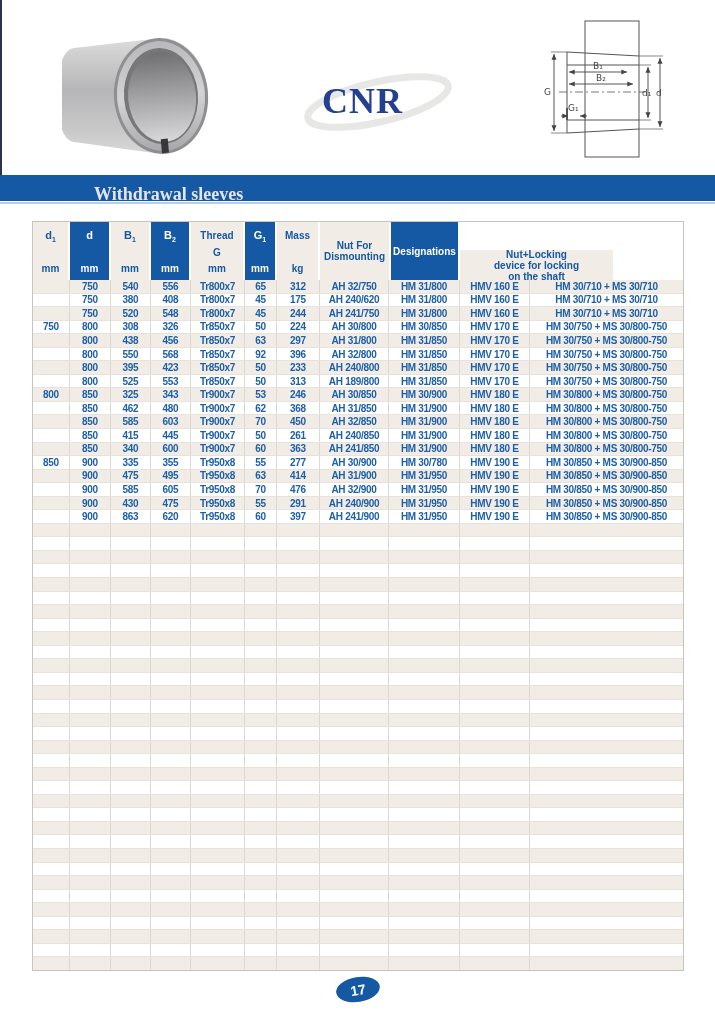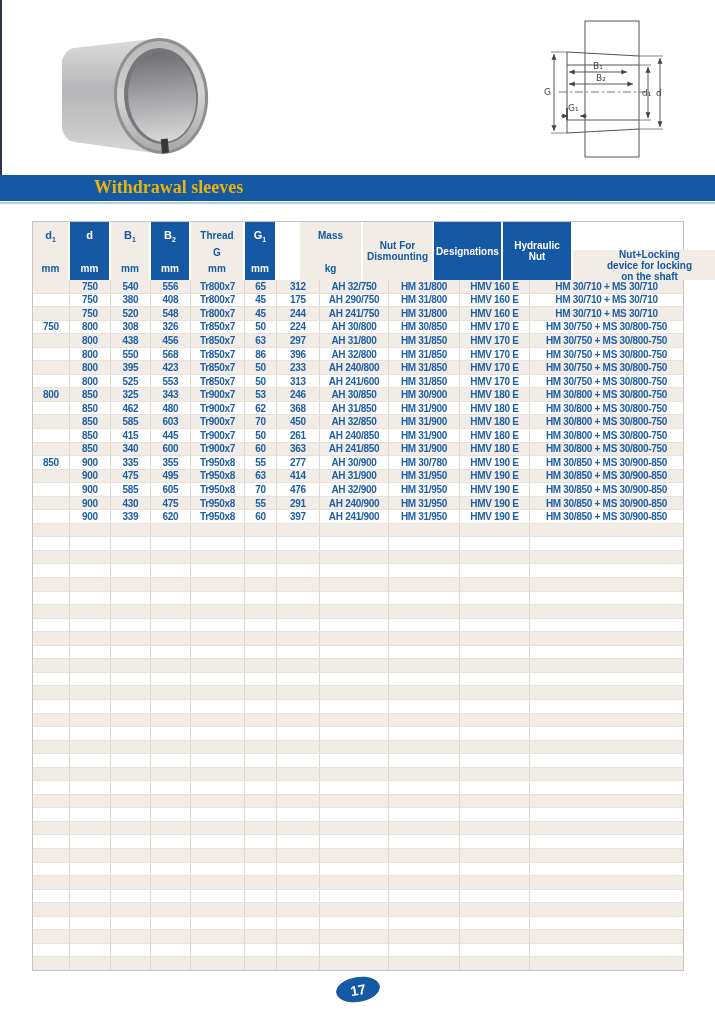--- a/index.html
+++ b/index.html
@@ -15,21 +15,21 @@
   .logo .logo-text{
     position:absolute;left:24px;top:24px;
     font-family:"Liberation Serif","DejaVu Serif",serif;
     font-weight:bold;font-size:36px;letter-spacing:1px;color:var(--logo-navy);
   }
   .tech{position:absolute;left:541px;top:16px;}
   .tech text{font-family:"DejaVu Sans",sans-serif;font-size:9px;fill:#444;}
   
   .banner{position:absolute;left:0;top:175px;width:715px;height:26px;background:var(--blue);}
   .banner .title{
-    position:absolute;left:94px;top:2px;color:#eab308;font-size:18px;font-weight:bold;
+    position:absolute;left:94px;top:9px;color:#e5e5e5;font-size:18px;font-weight:bold;
     font-family:"Liberation Serif","DejaVu Serif",serif;
   }
   .banner-underline{position:absolute;left:0;top:202px;width:715px;height:2px;background:var(--underline);}
   
   .table{
     position:absolute;left:32px;top:221px;width:652px;
     border:1px solid #c8c3bc;box-sizing:border-box;background:#fff;
   }
   .hrow{display:flex;height:58px;background:#fff;}
   .hcell{
@@ -90,20 +90,26 @@
     <path d="M 12 26 L 99 16 A 46 57 0 0 1 99 132 L 12 120 A 18 47 0 0 1 12 26 Z" fill="url(#bodyGrad)"></path>
     <g transform="rotate(-5 99 74)">
       <ellipse cx="99" cy="74" rx="47" ry="58" fill="#8f8f92"></ellipse>
       <ellipse cx="99" cy="74" rx="44" ry="55" fill="url(#ringGrad)"></ellipse>
       <ellipse cx="99" cy="74" rx="37" ry="48" fill="#77777a"></ellipse>
       <ellipse cx="100" cy="75" rx="34" ry="45" fill="url(#boreGrad)"></ellipse>
       <rect x="95" y="117" width="7" height="14" fill="#38383b"></rect>
     </g>
   </svg>
 
+  <div class="logo">
+    <svg class="swoosh" width="160" height="90" viewBox="0 0 160 90">
+      <ellipse cx="80" cy="46" rx="72" ry="20" fill="none" stroke="#dddddad4" stroke-width="7" transform="rotate(-13 80 46)" opacity="0.85"></ellipse>
+    </svg>
+    <span class="logo-text">CNR</span>
+  </div>
 
   <svg class="tech" width="174" height="146" viewBox="0 0 174 146">
     <defs>
       <marker id="arr" viewBox="0 0 10 10" refX="9" refY="5" markerWidth="7" markerHeight="7" orient="auto-start-reverse">
         <path d="M0,1 L9,5 L0,9 Z" fill="#444"></path>
       </marker>
     </defs>
     <g stroke="#555" stroke-width="1" fill="none">
 
       <rect x="44" y="5" width="54" height="136"></rect>
@@ -163,34 +169,30 @@
         </div>
         <div class="hcell with-unit" style="width: 54px;">
           <span>Thread</span>
           <span>G</span>
           <span class="unit">mm</span>
         </div>
         <div class="hcell blue with-unit" style="width: 32px;">
           <span class="sym">G<sub>1</sub></span>
           <span class="unit">mm</span>
         </div>
-        <div class="hcell with-unit" style="width: 63px; margin-left: 23px;">
+        <div class="hcell with-unit" style="width: 43px;">
           <span>Mass</span>
           <span class="unit">kg</span>
         </div>
         <div class="hcell" style="width: 71px;">
           <span>Nut For</span>
           <span>Dismounting</span>
         </div>
         <div class="hcell blue" style="width: 69px;">
           <span>Designations</span>
-        </div>
-        <div class="hcell blue" style="width: 70px;">
-          <span>Hydraulic</span>
-          <span>Nut</span>
         </div>
         <div class="hcell" style="width: 153px;">
           <span>Nut+Locking</span>
           <span>device for locking</span>
           <span>on the shaft</span>
         </div>
       </div>
       <div class="drow alt">
         <div class="dcell" style="width: 37px;"></div>
         <div class="dcell" style="width: 41px;">750</div>
@@ -205,21 +207,21 @@
         <div class="dcell" style="width: 153px;">HM 30/710 + MS 30/710</div>
       </div>
       <div class="drow">
         <div class="dcell" style="width: 37px;"></div>
         <div class="dcell" style="width: 41px;">750</div>
         <div class="dcell" style="width: 40px;">380</div>
         <div class="dcell" style="width: 40px;">408</div>
         <div class="dcell" style="width: 54px;">Tr800x7</div>
         <div class="dcell" style="width: 32px;">45</div>
         <div class="dcell" style="width: 43px;">175</div>
-        <div class="dcell" style="width: 69px;">AH 290/750</div>
+        <div class="dcell" style="width: 69px;">AH 240/620</div>
         <div class="dcell" style="width: 71px;">HM 31/800</div>
         <div class="dcell" style="width: 70px;">HMV 160 E</div>
         <div class="dcell" style="width: 153px;">HM 30/710 + MS 30/710</div>
       </div>
       <div class="drow alt">
         <div class="dcell" style="width: 37px;"></div>
         <div class="dcell" style="width: 41px;">750</div>
         <div class="dcell" style="width: 40px;">520</div>
         <div class="dcell" style="width: 40px;">548</div>
         <div class="dcell" style="width: 54px;">Tr800x7</div>
@@ -255,21 +257,21 @@
         <div class="dcell" style="width: 71px;">HM 31/850</div>
         <div class="dcell" style="width: 70px;">HMV 170 E</div>
         <div class="dcell" style="width: 153px;">HM 30/750 + MS 30/800-750</div>
       </div>
       <div class="drow">
         <div class="dcell" style="width: 37px;"></div>
         <div class="dcell" style="width: 41px;">800</div>
         <div class="dcell" style="width: 40px;">550</div>
         <div class="dcell" style="width: 40px;">568</div>
         <div class="dcell" style="width: 54px;">Tr850x7</div>
-        <div class="dcell" style="width: 32px;">86</div>
+        <div class="dcell" style="width: 32px;">92</div>
         <div class="dcell" style="width: 43px;">396</div>
         <div class="dcell" style="width: 69px;">AH 32/800</div>
         <div class="dcell" style="width: 71px;">HM 31/850</div>
         <div class="dcell" style="width: 70px;">HMV 170 E</div>
         <div class="dcell" style="width: 153px;">HM 30/750 + MS 30/800-750</div>
       </div>
       <div class="drow alt">
         <div class="dcell" style="width: 37px;"></div>
         <div class="dcell" style="width: 41px;">800</div>
         <div class="dcell" style="width: 40px;">395</div>
@@ -283,21 +285,21 @@
         <div class="dcell" style="width: 153px;">HM 30/750 + MS 30/800-750</div>
       </div>
       <div class="drow">
         <div class="dcell" style="width: 37px;"></div>
         <div class="dcell" style="width: 41px;">800</div>
         <div class="dcell" style="width: 40px;">525</div>
         <div class="dcell" style="width: 40px;">553</div>
         <div class="dcell" style="width: 54px;">Tr850x7</div>
         <div class="dcell" style="width: 32px;">50</div>
         <div class="dcell" style="width: 43px;">313</div>
-        <div class="dcell" style="width: 69px;">AH 241/600</div>
+        <div class="dcell" style="width: 69px;">AH 189/800</div>
         <div class="dcell" style="width: 71px;">HM 31/850</div>
         <div class="dcell" style="width: 70px;">HMV 170 E</div>
         <div class="dcell" style="width: 153px;">HM 30/750 + MS 30/800-750</div>
       </div>
       <div class="drow alt">
         <div class="dcell" style="width: 37px;">800</div>
         <div class="dcell" style="width: 41px;">850</div>
         <div class="dcell" style="width: 40px;">325</div>
         <div class="dcell" style="width: 40px;">343</div>
         <div class="dcell" style="width: 54px;">Tr900x7</div>
@@ -408,21 +410,21 @@
         <div class="dcell" style="width: 32px;">55</div>
         <div class="dcell" style="width: 43px;">291</div>
         <div class="dcell" style="width: 69px;">AH 240/900</div>
         <div class="dcell" style="width: 71px;">HM 31/950</div>
         <div class="dcell" style="width: 70px;">HMV 190 E</div>
         <div class="dcell" style="width: 153px;">HM 30/850 + MS 30/900-850</div>
       </div>
       <div class="drow">
         <div class="dcell" style="width: 37px;"></div>
         <div class="dcell" style="width: 41px;">900</div>
-        <div class="dcell" style="width: 40px;">339</div>
+        <div class="dcell" style="width: 40px;">863</div>
         <div class="dcell" style="width: 40px;">620</div>
         <div class="dcell" style="width: 54px;">Tr950x8</div>
         <div class="dcell" style="width: 32px;">60</div>
         <div class="dcell" style="width: 43px;">397</div>
         <div class="dcell" style="width: 69px;">AH 241/900</div>
         <div class="dcell" style="width: 71px;">HM 31/950</div>
         <div class="dcell" style="width: 70px;">HMV 190 E</div>
         <div class="dcell" style="width: 153px;">HM 30/850 + MS 30/900-850</div>
       </div>
       <div class="drow alt">

